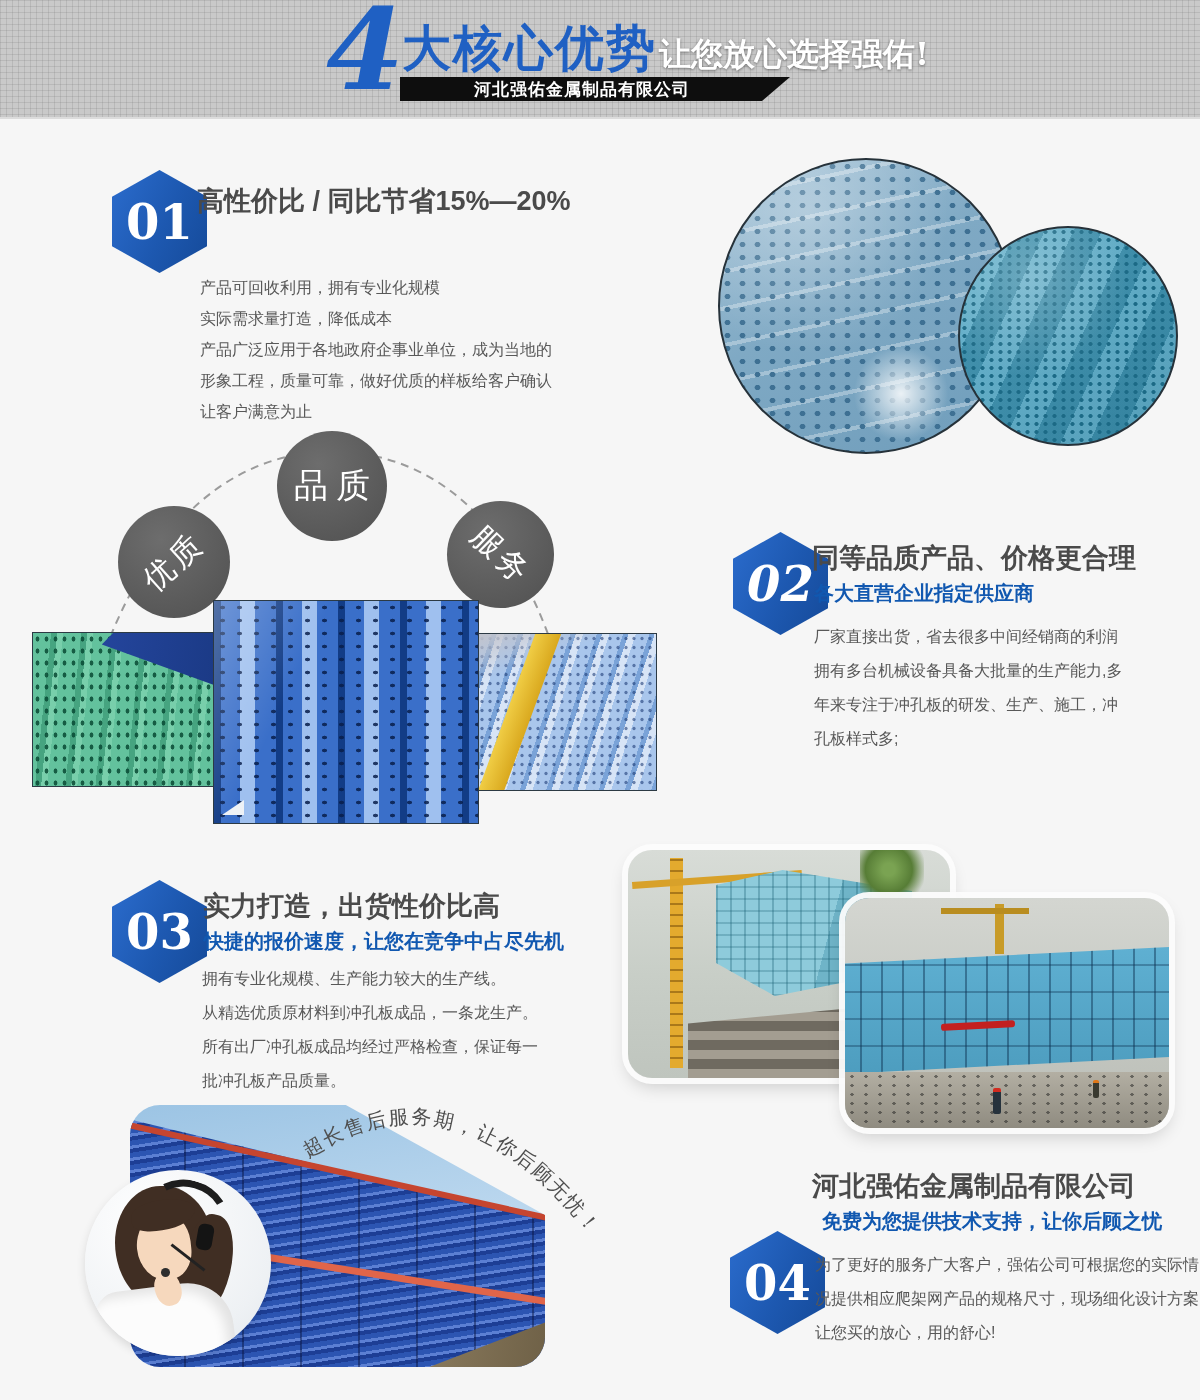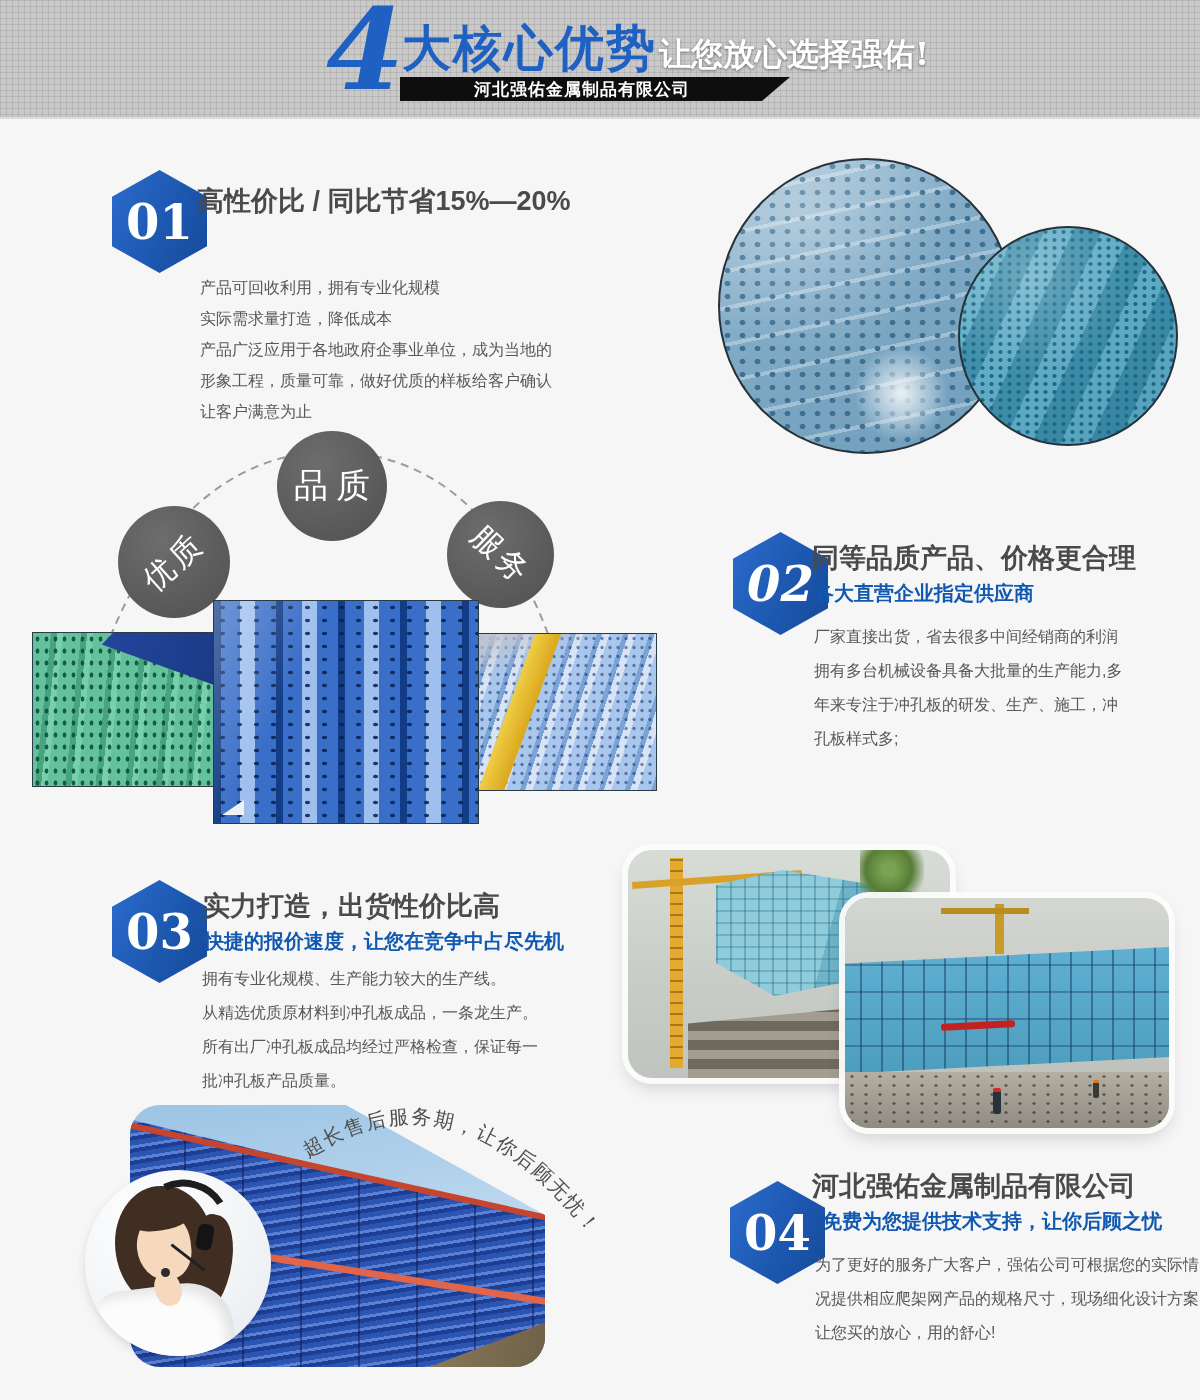--- a/index.html
+++ b/index.html
@@ -275,21 +275,21 @@
     <div class="shirt"></div>
     <div class="face"></div>
     <div class="fringe"></div>
     <div class="hand"></div>
     <div class="headband"></div>
     <div class="earcup"></div>
     <div class="mic"></div>
     <div class="mictip"></div>
   </div>
 
-  <div class="hex" style="left:730px;top:1181px;">
+  <div class="hex" style="left:730px;top:1231px;">
     <span>04</span>
   </div>
   <div class="sec-title" style="left:812px;top:1168px;">河北强佑金属制品有限公司</div>
   <div class="sec-sub" style="left:822px;top:1208px;">免费为您提供技术支持，让你后顾之忧</div>
   <div class="body-block lh34" style="left:815px;top:1248px;">
     <div>为了更好的服务广大客户，强佑公司可根据您的实际情</div>
     <div>况提供相应爬架网产品的规格尺寸，现场细化设计方案</div>
     <div>让您买的放心，用的舒心!</div>
   </div>
 

